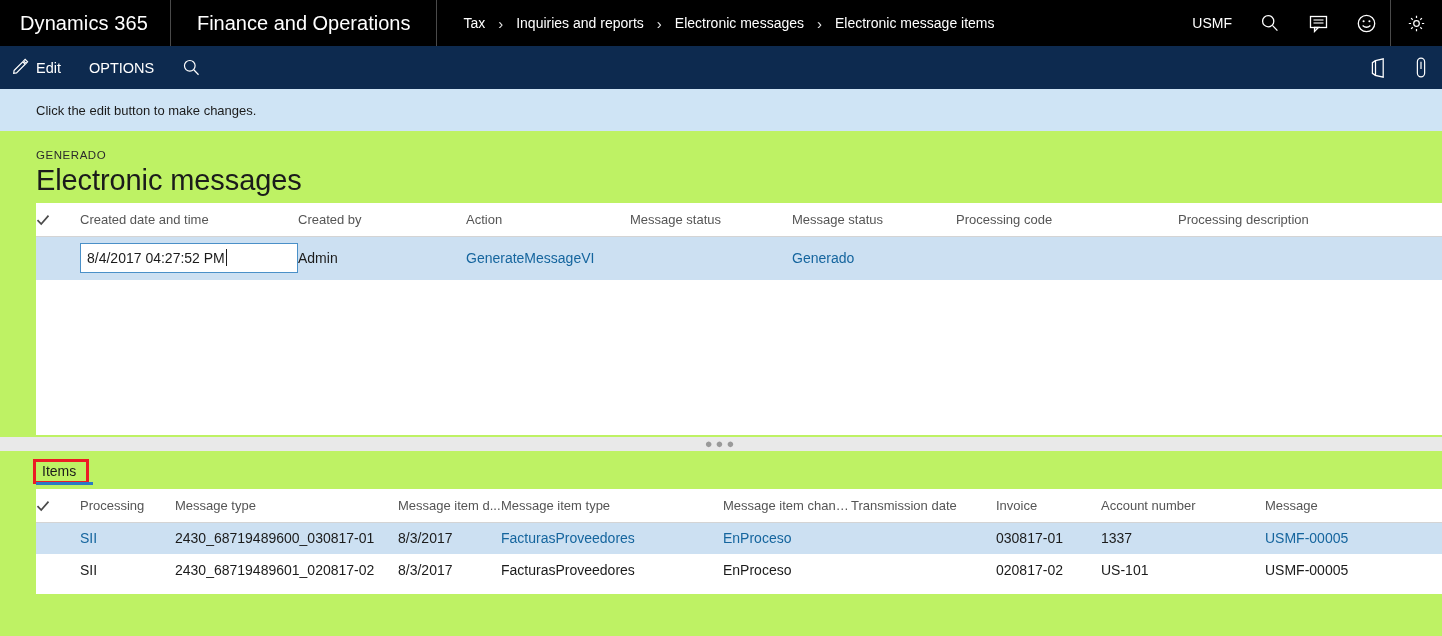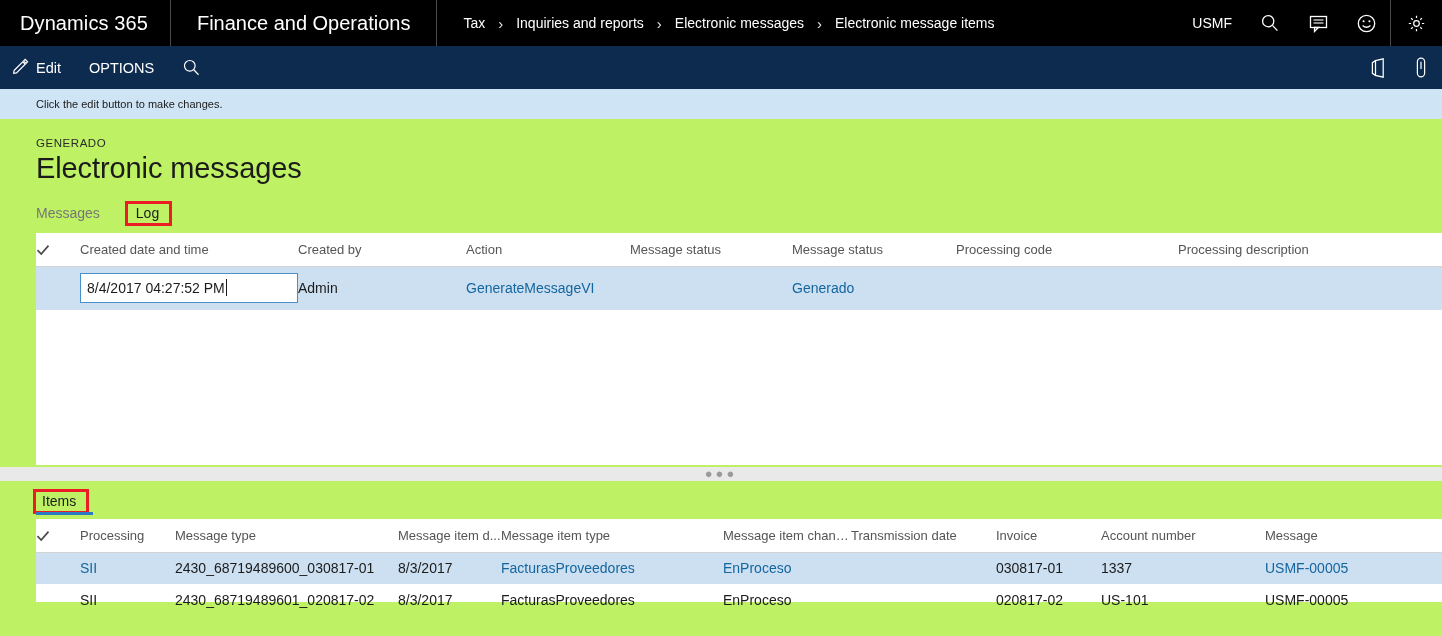--- a/index.html
+++ b/index.html
@@ -95,25 +95,25 @@
   .cmd-item.first { padding-left: 12px; }
   .cmd-spacer { flex: 1; }
   .cmd-right-icon {
     width: 42px; height: 43px;
     display: flex; align-items: center; justify-content: center;
     cursor: pointer;
   }
 
   
   .msgbar {
-    height: 30px;
+    height: 42px;
     background: #cfe4f5;
     display: flex; align-items: center;
     padding-left: 36px;
-    font-size: 11px;
+    font-size: 13px;
     color: #1b1b1b;
   }
 
   
   .page {
     background: #bef264;
     height: calc(636px - 46px - 43px - 26px);
     overflow: hidden;
     position: relative;
   }
@@ -190,21 +190,21 @@
     background: #ffffff;
     margin-left: 36px;
     margin-right: 0;
   }
   .grid-top {
     height: 232px;
     margin-top: 6px;
   }
   .grid-bottom {
     margin-top: 8px;
-    height: 83px;
+    height: 105px;
   }
   table.grid {
     width: 100%;
     border-collapse: collapse;
     table-layout: fixed;
   }
   table.grid th {
     font-size: 13px;
     font-weight: 400;
     color: #555555;
@@ -368,24 +368,20 @@
   <span>Click the edit button to make changes.</span>
 </div>
 
 <div class="page">
 
   <div class="page-head">
     <div class="caption">GENERADO</div>
     <div class="page-title">Electronic messages</div>
   </div>
 
-  <div class="tabstrip">
-    <div class="tab">Messages</div>
-    <div class="tab active boxed">Log</div>
-  </div>
 
   <div class="grid-panel grid-top">
     <table class="grid">
       <colgroup>
         <col style="width:44px">
         <col style="width:218px">
         <col style="width:168px">
         <col style="width:164px">
         <col style="width:162px">
         <col style="width:164px">

